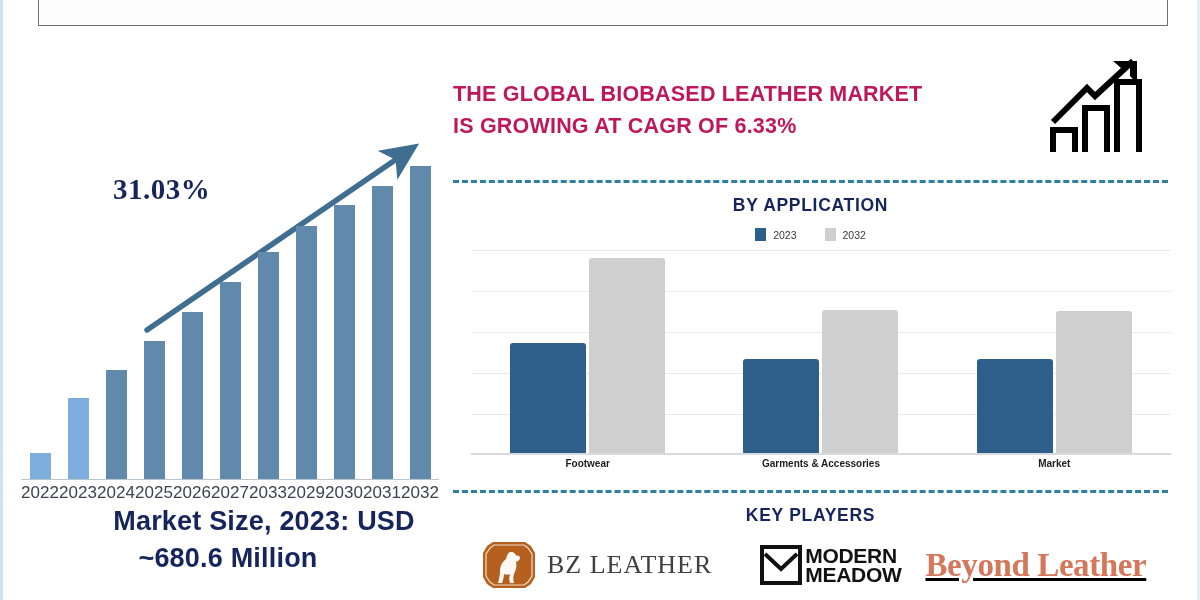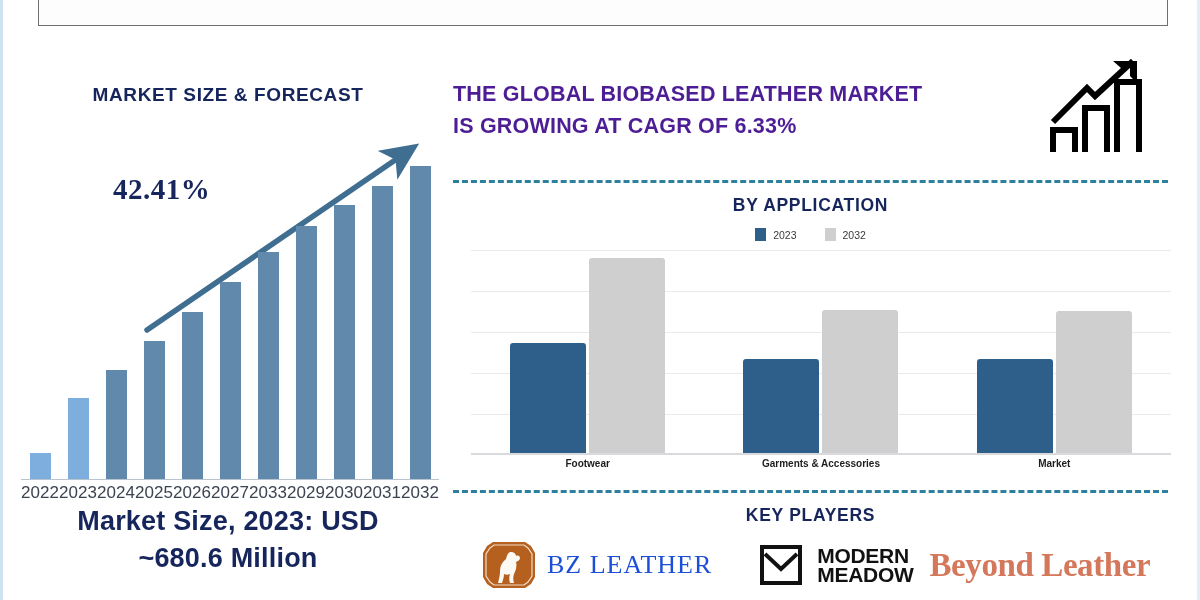--- a/index.html
+++ b/index.html
@@ -126,40 +126,40 @@
   .market-size-line {
     position: absolute;
     left: 0;
     width: 450px;
     text-align: center;
     font-size: 27px;
     font-weight: bold;
     color: #16255c;
     letter-spacing: 0.2px;
   }
-  .ms1 { top: 478px; }
+  .ms1 { top: 478px; margin-left: 36px; }
   .ms2 { top: 515px; }
 
   
   .right-panel {
     position: absolute;
     left: 450px;
     top: 0;
     width: 747px;
     height: 600px;
   }
   .headline {
     position: absolute;
     left: 0;
     top: 78px;
     width: 600px;
     font-size: 21.5px;
     font-weight: bold;
     line-height: 32px;
-    color: #4c1d95;
+    color: #be185d;
     letter-spacing: 0.2px;
   }
   .growth-icon {
     position: absolute;
     left: 592px;
     top: 52px;
     width: 108px;
     height: 110px;
   }
 
@@ -280,43 +280,43 @@
     height: 70px;
     display: flex;
     align-items: center;
   }
   .player {
     display: flex;
     align-items: center;
   }
   .player-bz { margin-left: 28px; }
   .player-mm { margin-left: 48px; }
-  .player-bl { margin-left: 16px; }
+  .player-bl { margin-left: 24px; text-decoration: underline; }
 
   .bz-shield {
     width: 56px;
     height: 50px;
     position: relative;
   }
   .bz-name {
     margin-left: 10px;
     font-family: "Liberation Serif", serif;
     font-size: 26px;
-    color: #1d4ed8;
+    color: #404040;
     letter-spacing: 1px;
   }
   .mm-icon {
     width: 42px;
     height: 40px;
     border: 4px solid #111111;
     box-sizing: border-box;
     position: relative;
   }
   .mm-name {
-    margin-left: 15px;
+    margin-left: 3px;
     font-size: 21px;
     font-weight: bold;
     line-height: 19px;
     color: #111111;
     letter-spacing: -0.3px;
   }
   .bl-name {
     font-family: "Liberation Serif", serif;
     font-size: 33px;
     font-weight: bold;
@@ -327,23 +327,22 @@
 </style>
 </head>
 <body>
 
 <div id="infographic">
 
   <div class="title-box"></div>
 
   <div class="left-panel">
 
-    <div class="left-heading">MARKET SIZE &amp; FORECAST</div>
-
-    <div class="cagr-badge">42.41%</div>
+
+    <div class="cagr-badge">31.03%</div>
 
     <svg class="growth-arrow" viewBox="0 0 290 200">
       <defs>
         <marker id="arrowHead" markerWidth="7" markerHeight="7" refX="3" refY="3.2" orient="auto">
           <path d="M0,0 L7,3.2 L0,6.4 L1.8,3.2 Z" fill="#3f6e91"></path>
         </marker>
       </defs>
       <line x1="14" y1="192" x2="268" y2="18" stroke="#3f6e91" stroke-width="5.5" stroke-linecap="round" marker-end="url(#arrowHead)"></line>
     </svg>
 

